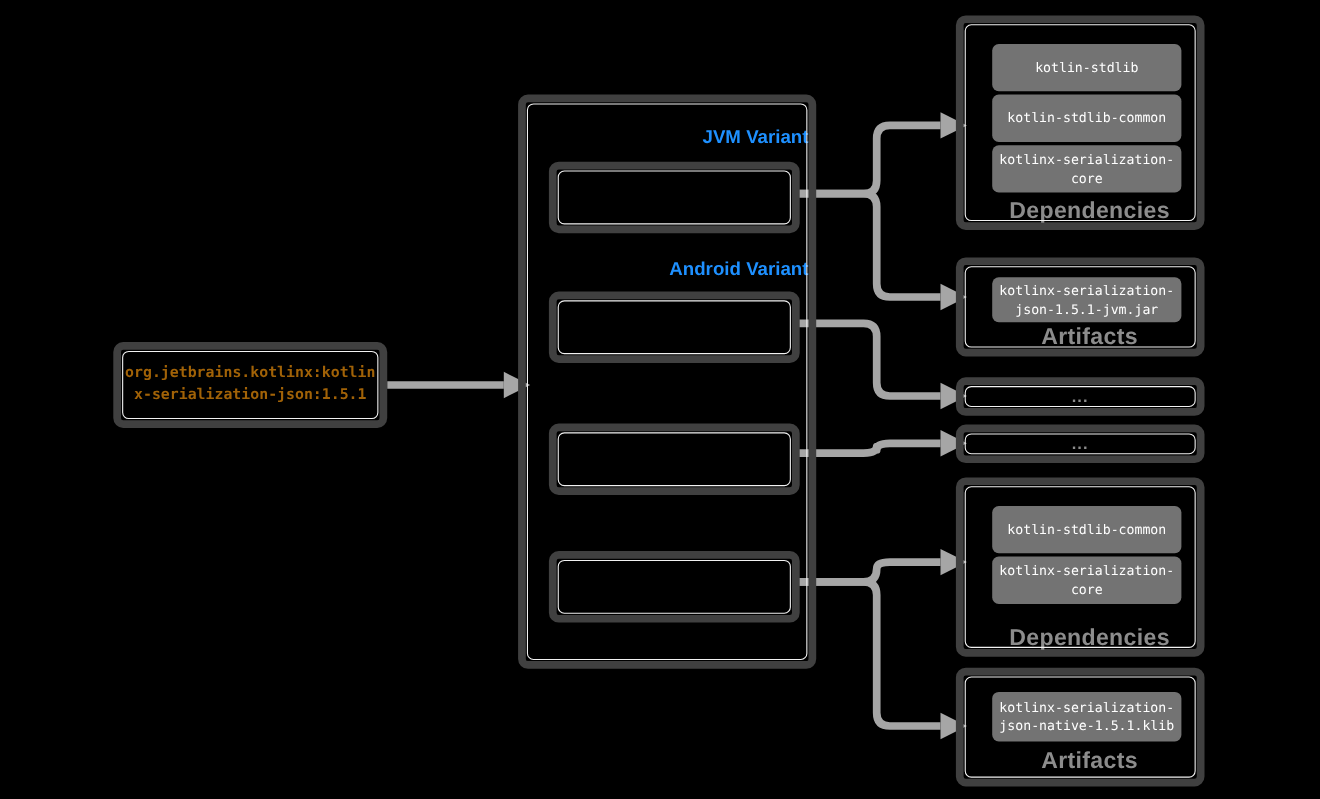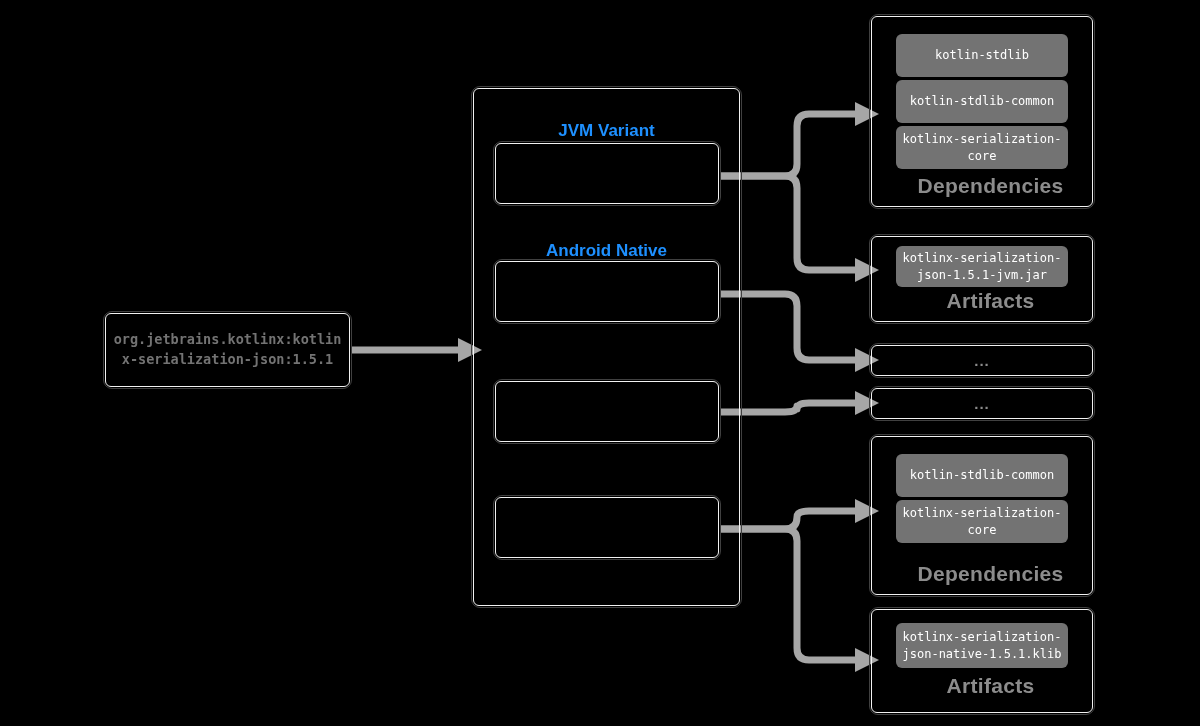--- a/index.html
+++ b/index.html
@@ -7,40 +7,40 @@
     width: 1200px; height: 726px;
     background: #000000;
     overflow: hidden;
     font-family: "Liberation Sans", sans-serif;
   }
   #canvas { position: relative; width: 1200px; height: 726px; background: #000; }
 
   
   .box {
     position: absolute;
-    border: 1px solid #404040;
+    border: 7px solid #404040;
     border-radius: 9px;
     background: transparent;
   }
   .box::after {
     content: "";
     position: absolute;
     inset: 1px;
     border: 1px solid #f2f2f2;
     border-radius: 6px;
     pointer-events: none;
   }
 
   
   .module-box {
     display: flex; align-items: center; justify-content: center;
     padding: 10px 14px;
   }
   .module-text {
-    color: #737373;
+    color: #a16207;
     font-family: "DejaVu Sans Mono", "Liberation Mono", monospace;
     font-size: 13.5px;
     font-weight: bold;
     line-height: 1.45;
     text-align: center;
     white-space: pre-line;
   }
 
   
   .container-box { }
@@ -51,25 +51,24 @@
     color: #8c8c8c;
     font-size: 21px;
     font-weight: bold;
     letter-spacing: .3px;
     padding-left: 17px;
   }
 
   
   .variant-label {
     position: absolute;
-    text-align: center;
+    text-align: right;
     color: #1e90ff;
     font-size: 17px;
     font-weight: bold;
-    margin-top: 12px;
   }
 
   
   .variant-rect { }
 
   
   .chip {
     position: absolute;
     background: #737373;
     border-radius: 6px;
@@ -144,21 +143,21 @@
   <div class="box module-box" style="left:103px; top:311px; width:249px; height:78px;">
     <span class="module-text">org.jetbrains.kotlinx:kotlin
 x-serialization-json:1.5.1</span>
   </div>
 
   <div class="box container-box" style="left:471px; top:86px; width:271px; height:522px;">
 
     <div class="variant-label" style="left:0; right:0; top:22px;">JVM Variant</div>
     <div class="box variant-rect" style="left:21px; top:54px; width:228px; height:65px;"></div>
 
-    <div class="variant-label" style="left:0; right:0; top:142px;">Android Native</div>
+    <div class="variant-label" style="left:0; right:0; top:142px;">Android Variant</div>
     <div class="box variant-rect" style="left:21px; top:172px; width:228px; height:65px;"></div>
 
     <div class="box variant-rect" style="left:21px; top:292px; width:228px; height:65px;"></div>
 
     <div class="box variant-rect" style="left:21px; top:408px; width:228px; height:65px;"></div>
 
   </div>
 
   <div class="box container-box" style="left:869px; top:14px; width:226px; height:195px;">
     <div class="chip" style="left:26px; top:19px; width:172px; height:43px;">kotlin-stdlib</div>

